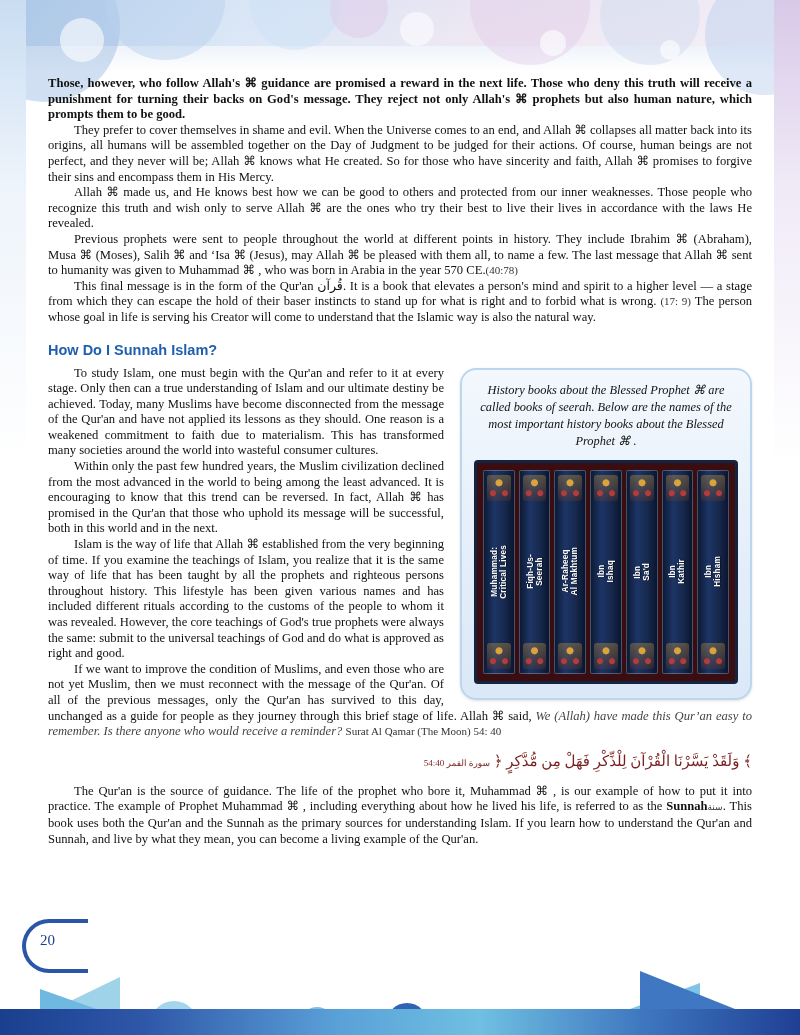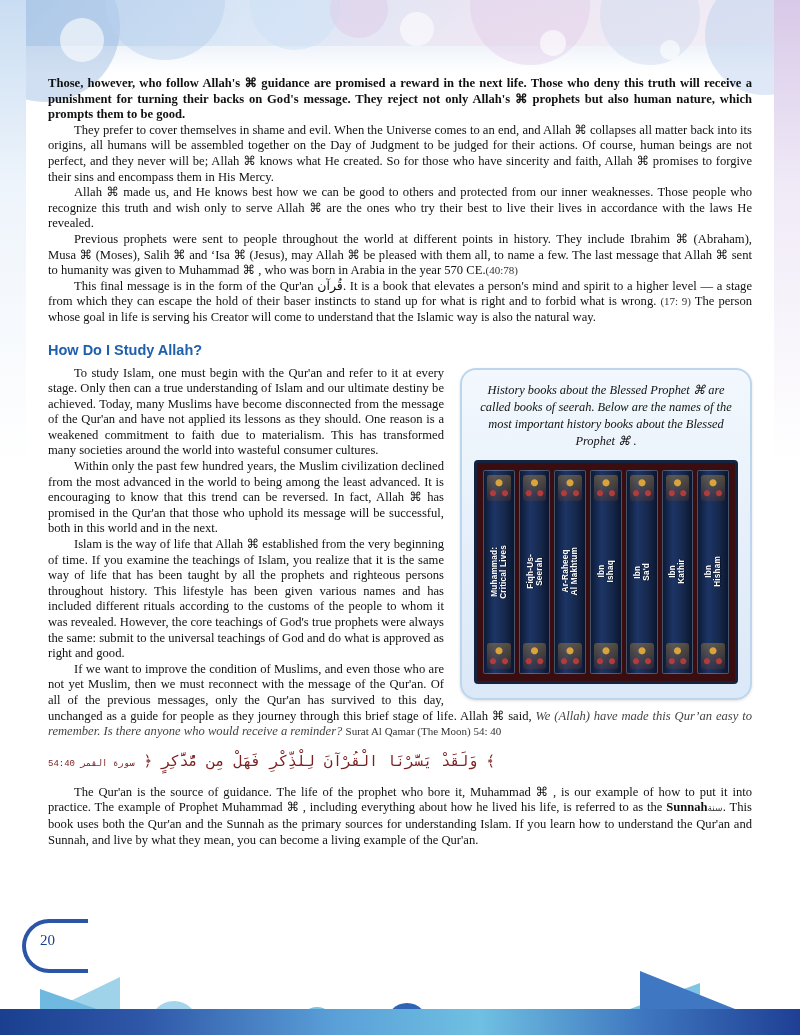--- a/index.html
+++ b/index.html
@@ -168,22 +168,22 @@
     color:#ffffff;
     letter-spacing:.2px;
     line-height:9px;
     text-align:center;
     white-space:pre-line;
     z-index:2;
     text-shadow:0 1px 1px rgba(0,0,0,.7);
   }
 
   .arabic {
-    text-align:left;
-    font-family:Liberation Mono, monospace;
+    text-align:right;
+    font-family:Liberation Serif, serif;
     font-size:15px;
     color:#7a1f1f;
     direction:rtl;
     margin:12px 0 2px 0;
   }
   .arabic .aref { font-size:9px; color:#7a1f1f; }
   .quote-italic {
     font-family:"Liberation Serif", serif;
     font-style:italic;
     color:#444;
@@ -213,21 +213,21 @@
 </div>
 
 <div class="content">
 
   <p class="body noind">Those, however, who follow Allah's&nbsp;⌘ guidance are promised a reward in the next life. Those who deny this truth will receive a punishment for turning their backs on God's message. They reject not only Allah's&nbsp;⌘ prophets but also human nature, which prompts them to be good.</p>
   <p class="body">They prefer to cover themselves in shame and evil. When the Universe comes to an end, and Allah&nbsp;⌘ collapses all matter back into its origins, all humans will be assembled together on the Day of Judgment to be judged for their actions. Of course, human beings are not perfect, and they never will be; Allah&nbsp;⌘ knows what He created. So for those who have sincerity and faith, Allah&nbsp;⌘ promises to forgive their sins and encompass them in His Mercy.</p>
   <p class="body">Allah&nbsp;⌘ made us, and He knows best how we can be good to others and protected from our inner weaknesses. Those people who recognize this truth and wish only to serve Allah&nbsp;⌘ are the ones who try their best to live their lives in accordance with the laws He revealed.</p>
   <p class="body"><span>Previous prophets were sent to people throughout the world at different points in history. They include Ibrahim&nbsp;⌘ (Abraham), Musa&nbsp;⌘ (Moses), Salih&nbsp;⌘ and ‘Isa&nbsp;⌘ (Jesus), may Allah&nbsp;⌘ be pleased with them all, to name a few. The last message that Allah&nbsp;⌘ sent to humanity was given to Muhammad&nbsp;⌘ , who was born in Arabia in the year 570 CE.</span><span class="ref">(40:78)</span></p>
   <p class="body"><span>This final message is in the form of the Qur'an قُرآن. It is a book that elevates a person's mind and spirit to a higher level — a stage from which they can escape the hold of their baser instincts to stand up for what is right and to forbid what is wrong.</span> <span class="ref">(17: 9)</span> <span>The person whose goal in life is serving his Creator will come to understand that the Islamic way is also the natural way.</span></p>
 
-  <h2 class="section">How Do I Study Allah?</h2>
+  <h2 class="section">How Do I Sunnah Islam?</h2>
 
   <div class="flowwrap clearfix">
 
     <div class="figure">
       <div class="figcap">History books about the Blessed Prophet ⌘ are called books of seerah. Below are the names of the most important history books about the Blessed Prophet ⌘ .</div>
       <div class="shelf">
         <div class="book">
           <div class="ornT"></div>
           <div class="ornB"></div>
           <div class="spine-text">Muhammad:

